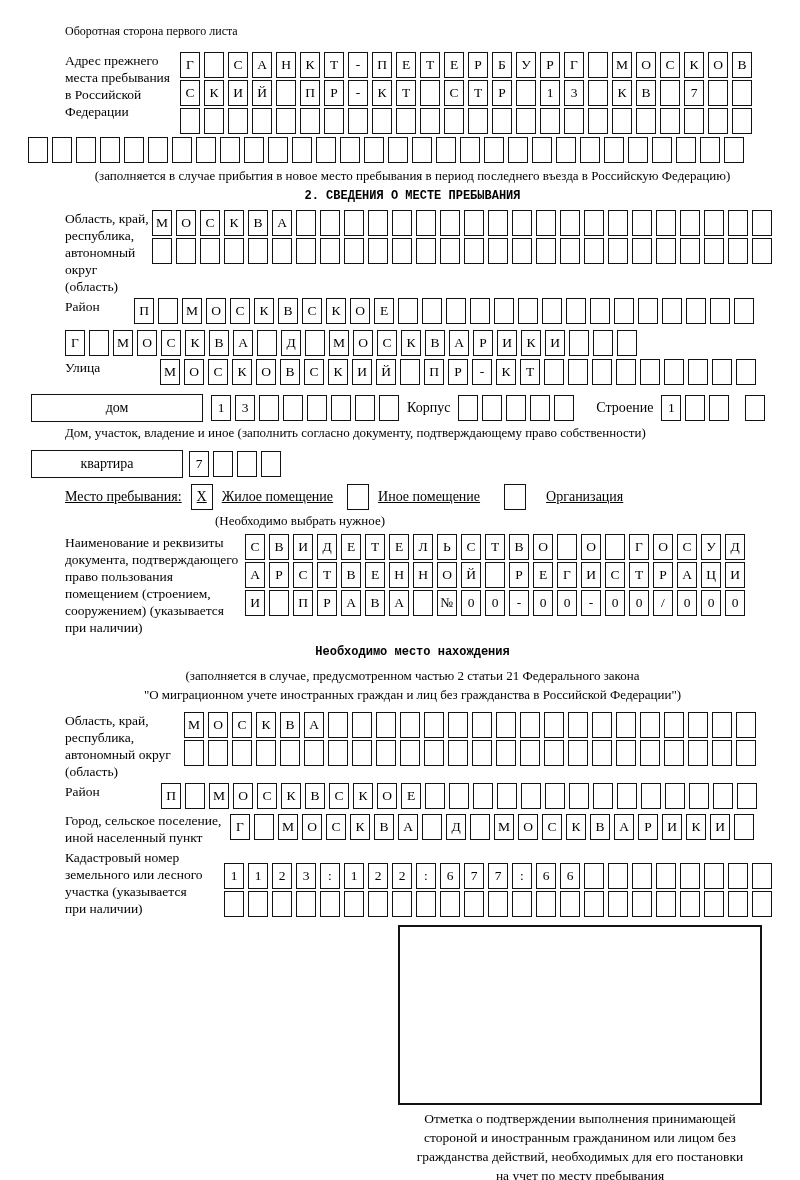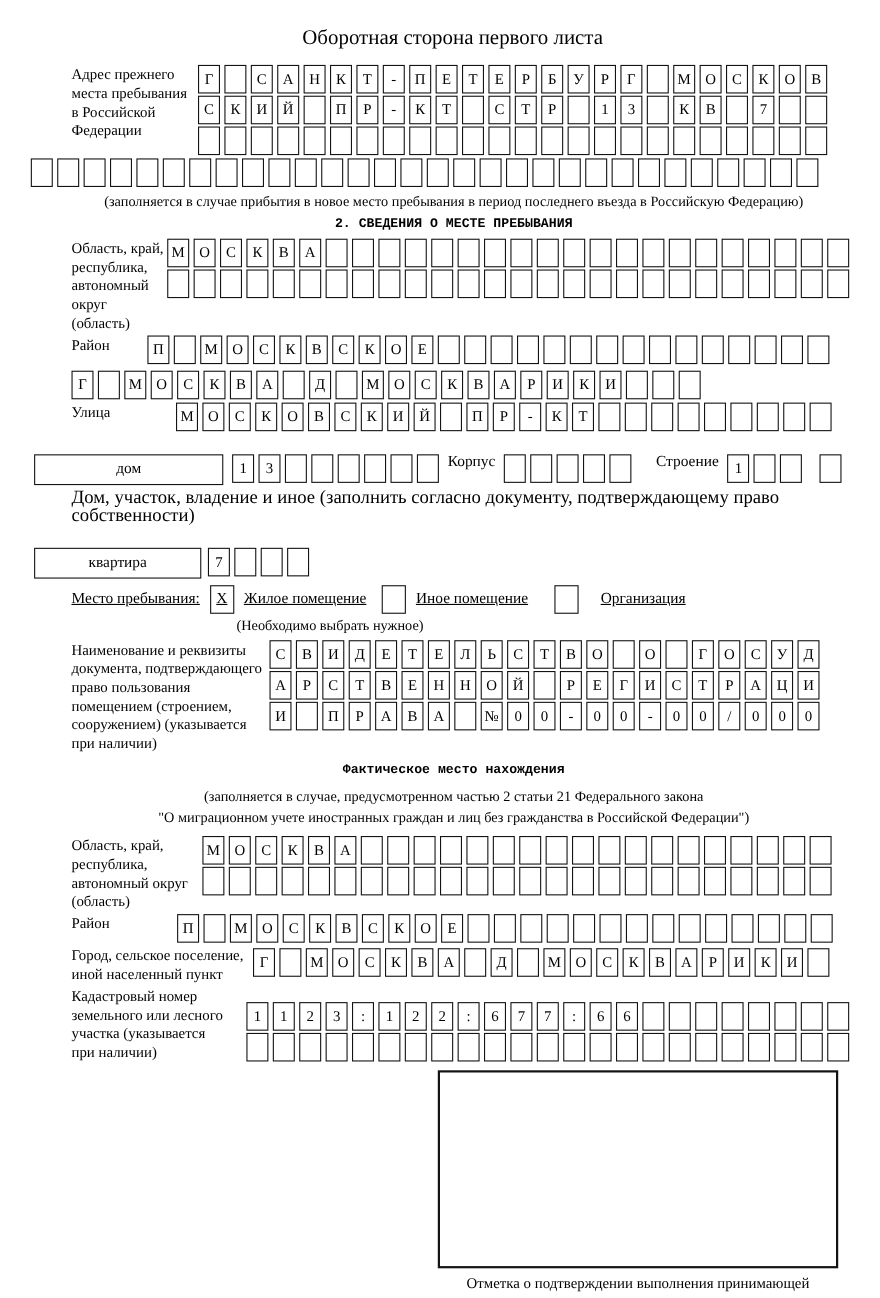--- a/index.html
+++ b/index.html
@@ -1,32 +1,32 @@
 <!DOCTYPE html>
 <html><head>
 <meta charset="utf-8">
 <style>
   html,body{margin:0;padding:0;background:#fff;}
   body{width:800px;height:1180px;color:#000;
        font-family:"Liberation Serif","DejaVu Serif",serif;font-size:14px;}
   .page{padding:24px 40px 0 65px;box-sizing:border-box;}
-  .side-note{text-align:center;font-size:19px;margin-bottom:13px;padding-right:2px;}
+  .side-note{text-align:left;font-size:12px;margin-bottom:13px;padding-right:2px;}
   .block{display:flex;align-items:flex-start;}
   .lbl{font-size:13.5px;line-height:17px;white-space:pre-line;flex-shrink:0;}
   .cellrows{display:flex;flex-direction:column;gap:2px;}
   .cells{display:flex;}
   .cell{box-sizing:border-box;width:20px;height:26px;border:1.7px solid #131313;
         margin-right:4px;display:flex;align-items:center;justify-content:center;
         font-size:13.5px;flex-shrink:0;background:#fff;}
   .fullrow{margin-left:-37px;margin-top:2px;}
   .cnote{font-size:13px;text-align:center;margin:4px 0 2px;line-height:17px;white-space:pre-line;}
-  .lnote{font-size:17px;margin:2px 0 3px;line-height:17px;}
+  .lnote{font-size:13px;margin:2px 0 3px;line-height:17px;}
   .sect-title{text-align:center;font-weight:bold;font-size:12px;margin:5px 0 7px;font-family:Liberation Mono, monospace;}
   .field{margin-bottom:3px;}
-  .houserow{display:flex;margin-left:-34px;margin-top:21px;}
+  .houserow{display:flex;align-items:center;margin-left:-34px;margin-top:9px;}
   .labelbox{box-sizing:border-box;border:1.8px solid #131313;height:28px;
             display:flex;align-items:center;justify-content:center;font-size:14px;flex-shrink:0;}
   .house-box{width:172px;margin-right:8px;}
   .flat-box{width:152px;margin-right:6px;}
   .inline-lbl{font-size:14px;margin:0 8px 0 4px;}
   .gap-left{margin-left:12px;}
   .stayrow{display:flex;align-items:center;margin-top:6px;text-decoration:underline;}
   .chkbox{box-sizing:border-box;width:22px;height:26px;border:1.8px solid #131313;
           display:flex;align-items:center;justify-content:center;font-size:14px;flex-shrink:0;}
   .opt-box{margin-left:14px;}
@@ -453,21 +453,21 @@
           <div class="cell">0</div>
           <div class="cell">0</div>
           <div class="cell">/</div>
           <div class="cell">0</div>
           <div class="cell">0</div>
           <div class="cell">0</div>
         </div>
     </div>
   </div>
 
-  <div class="sect-title" style="margin-top:9px">Фактическое место нахождения</div>
+  <div class="sect-title" style="margin-top:9px">Необходимо место нахождения</div>
   <div class="fact-note">(заполняется в случае, предусмотренном частью 2 статьи 21 Федерального закона
 "О миграционном учете иностранных граждан и лиц без гражданства в Российской Федерации")</div>
 
   <div class="block field mt8">
     <div class="lbl" style="width:119px">Область, край,
 республика,
 автономный округ
 (область)</div>
     <div class="cellrows">
       <div class="cells">

